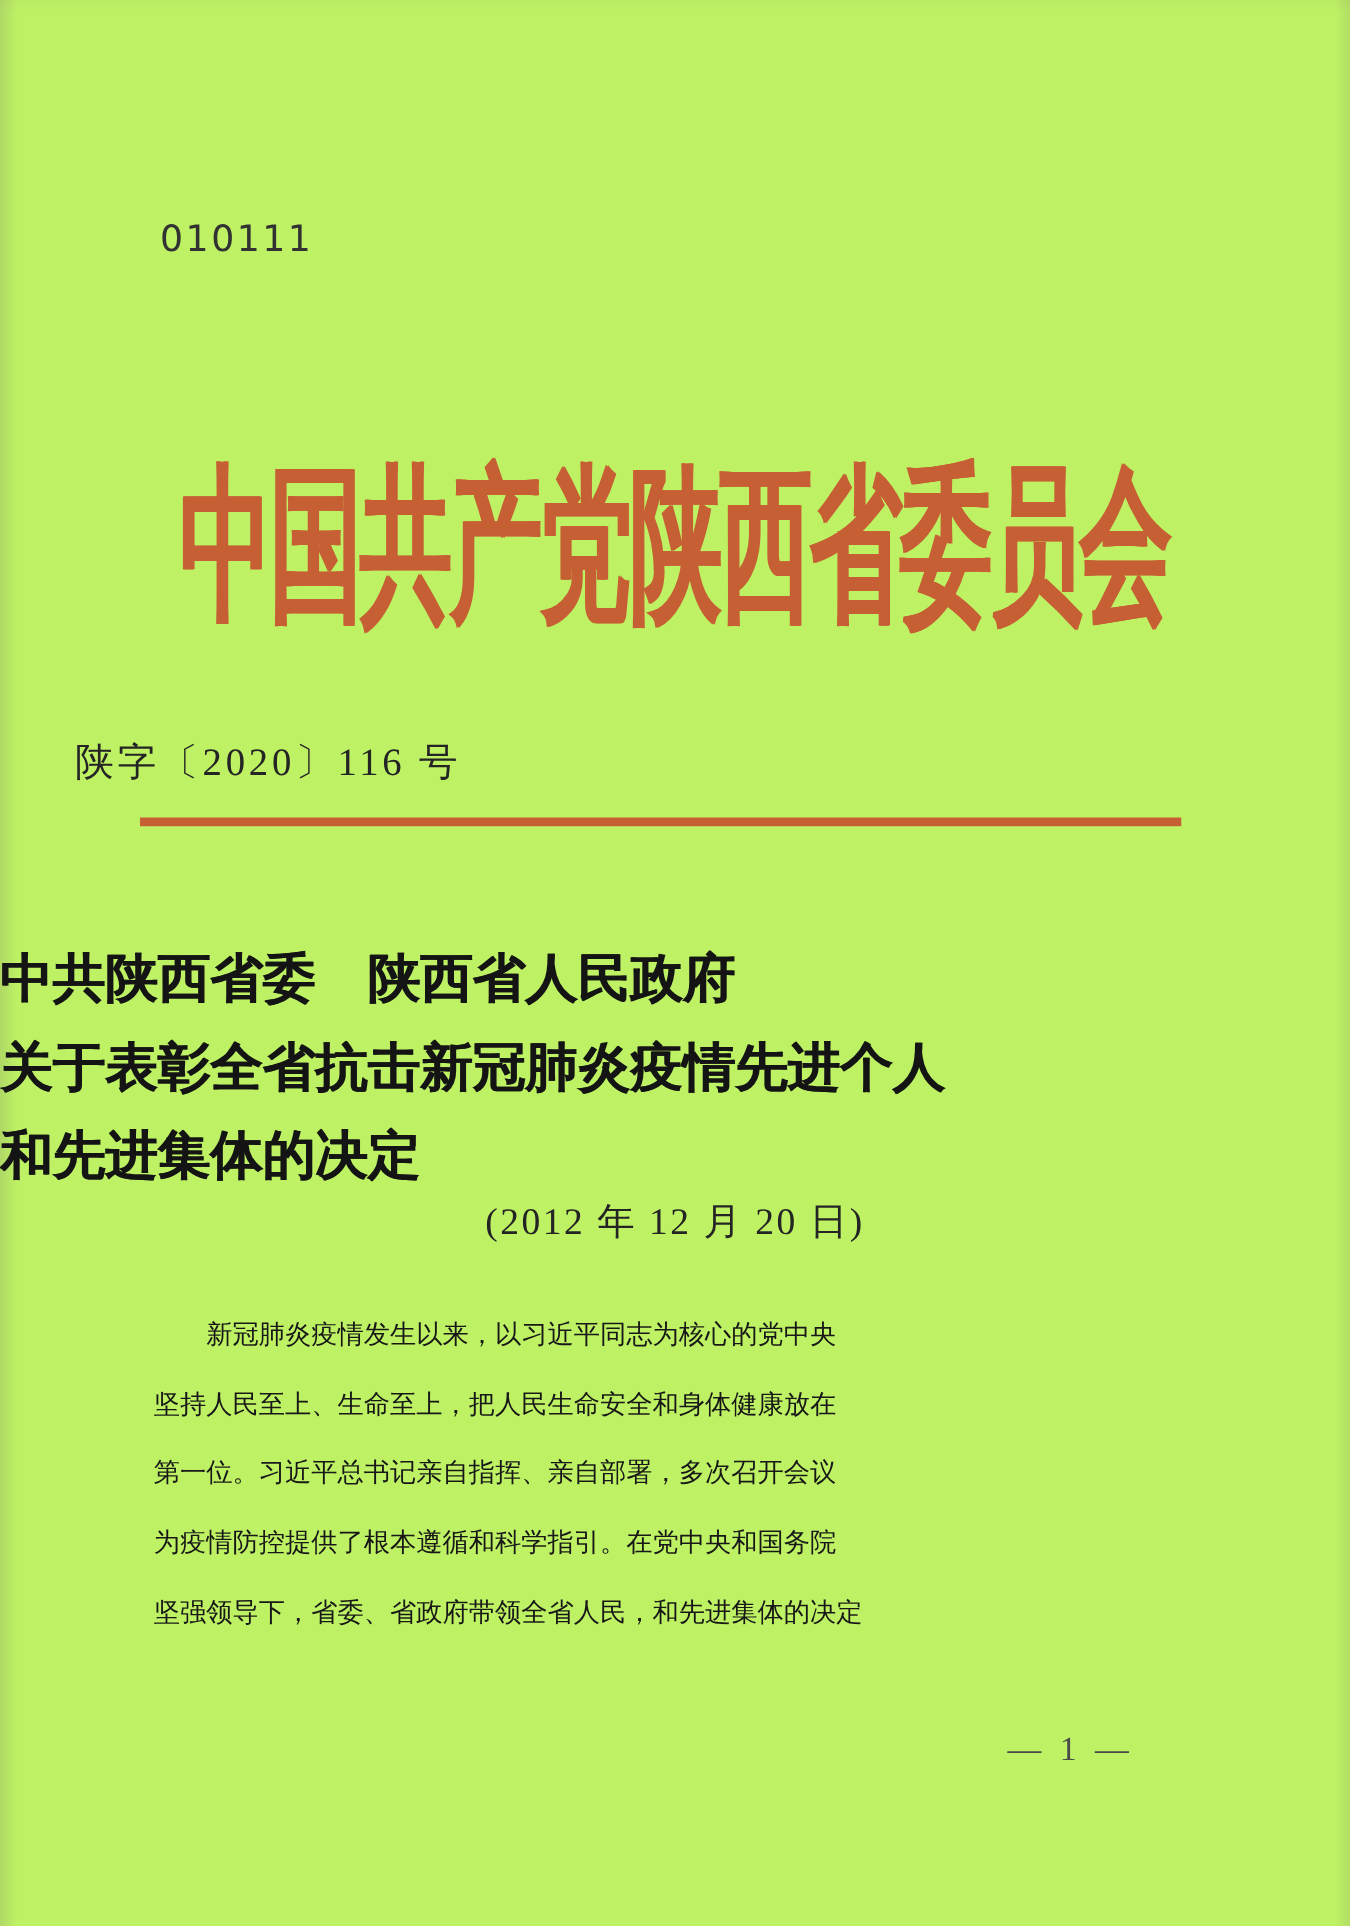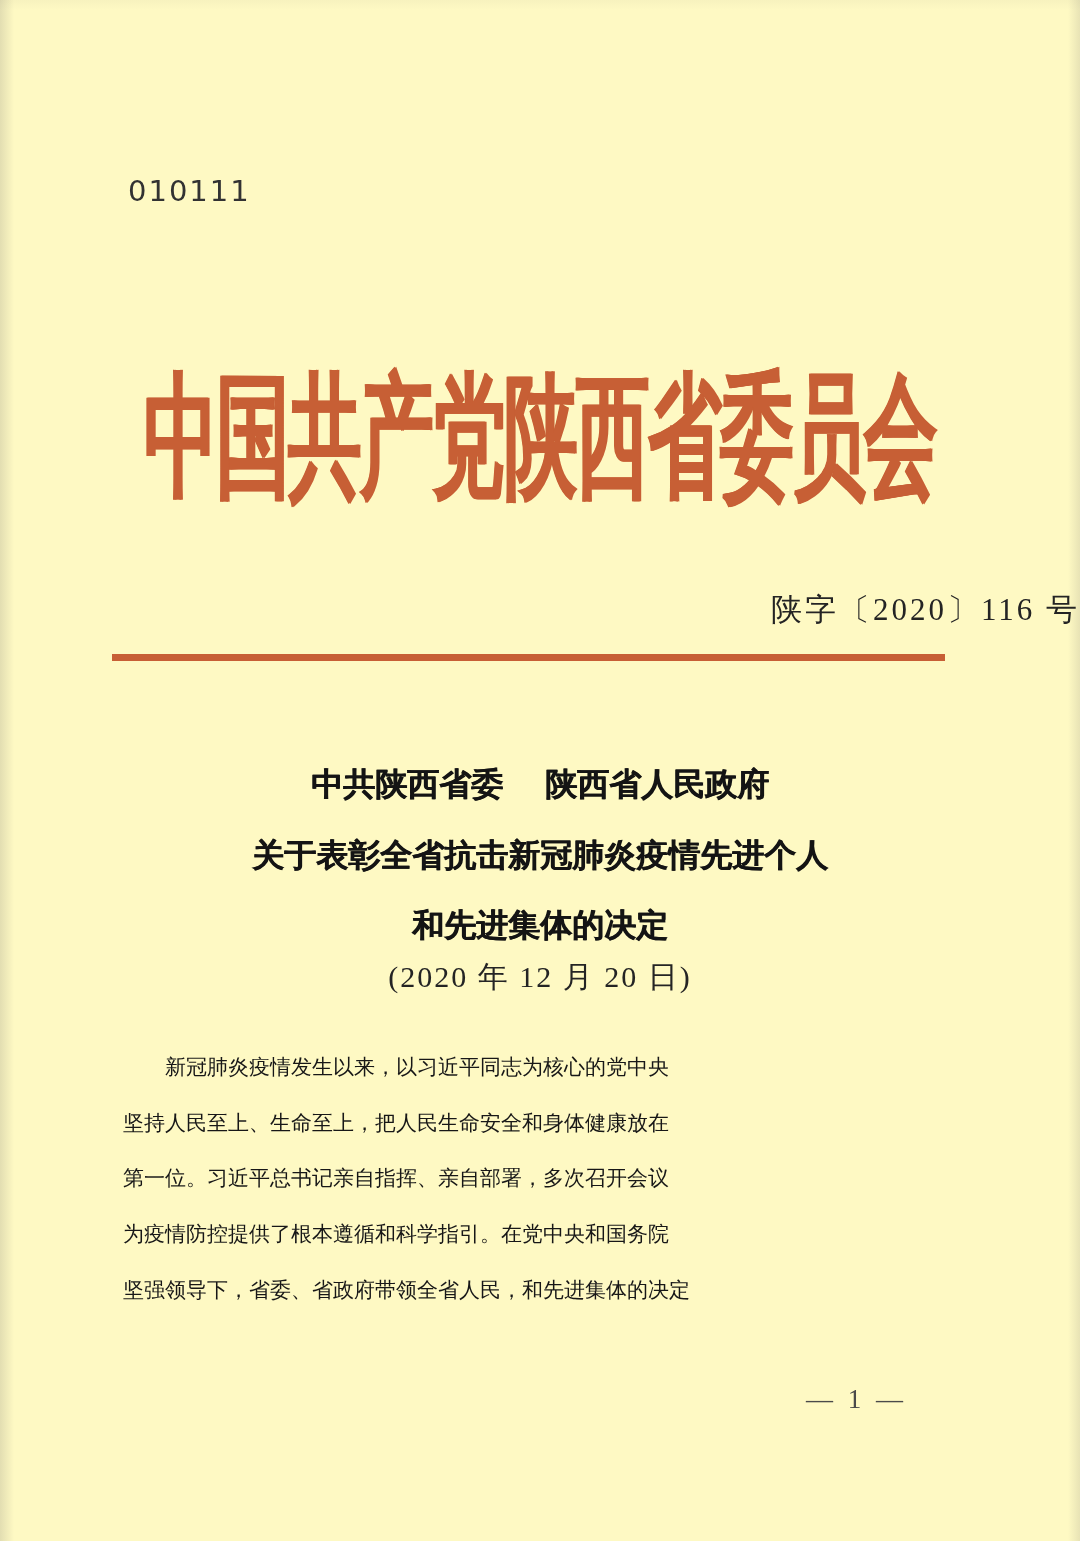--- a/index.html
+++ b/index.html
@@ -2,21 +2,21 @@
 <html style="--accent: #c75f35;"><head>
 <meta charset="utf-8">
 <style>
   :root { --accent: #c75f35; }
   html, body { margin: 0; padding: 0; background: #e9e8e6; }
   #page {
     position: relative;
     width: 1080px;
     height: 1541px;
     margin: 0 auto;
-    background: #fef9c3;
+    background: #bef264;
     overflow: hidden;
     font-family: "Liberation Serif", "DejaVu Serif", serif;
     color: #1c1c1c;
   }
   
   #page::before {
     content: "";
     position: absolute;
     inset: 0;
     background:
@@ -49,41 +49,40 @@
     transform-origin: 50% 0;
     text-shadow: 1.2px 0 0 currentColor, -0.6px 0 0 currentColor;
     white-space: nowrap;
   }
   .doc-number {
     position: absolute;
     left: 0;
     top: 589px;
     width: 100%;
     box-sizing: border-box;
-    padding-left: 32px;
-    text-align: right;
+    padding-left: 60px;
+    text-align: left;
     font-size: 31px;
     letter-spacing: 3px;
     color: #242424;
   }
   .red-line {
     position: absolute;
     left: 112px;
     top: 654px;
     width: 833px;
     height: 7px;
     background: var(--accent);
   }
   .doc-title {
     position: absolute;
     left: 0;
     width: 100%;
-    text-align: center;
     font-weight: 700;
-    font-size: 32px;
+    font-size: 42px;
     line-height: 48px;
     color: #141414;
     text-shadow: 0.7px 0 0 currentColor;
     white-space: nowrap;
   }
   .title-l1 { top: 760px; }
   .title-l2 { top: 831px; }
   .title-l3 { top: 901px; }
   .title-gap { display: inline-block; width: 42px; }
   .doc-date {
@@ -131,21 +130,21 @@
   <div class="red-line"></div>
 
   <div class="doc-title title-l1">
     <span>中共陕西省委</span><span class="title-gap"></span><span>陕西省人民政府</span>
   </div>
 
   <div class="doc-title title-l2">关于表彰全省抗击新冠肺炎疫情先进个人</div>
 
   <div class="doc-title title-l3">和先进集体的决定</div>
 
-  <div class="doc-date">(2020 年 12 月 20 日)</div>
+  <div class="doc-date">(2012 年 12 月 20 日)</div>
 
   <div class="body-text">
     <div class="body-line indent">新冠肺炎疫情发生以来，以习近平同志为核心的党中央</div>
     <div class="body-line">坚持人民至上、生命至上，把人民生命安全和身体健康放在</div>
     <div class="body-line">第一位。习近平总书记亲自指挥、亲自部署，多次召开会议</div>
     <div class="body-line">为疫情防控提供了根本遵循和科学指引。在党中央和国务院</div>
     <div class="body-line">坚强领导下，省委、省政府带领全省人民，和先进集体的决定</div>
   </div>
 
   <div class="page-num">— 1 —</div>

